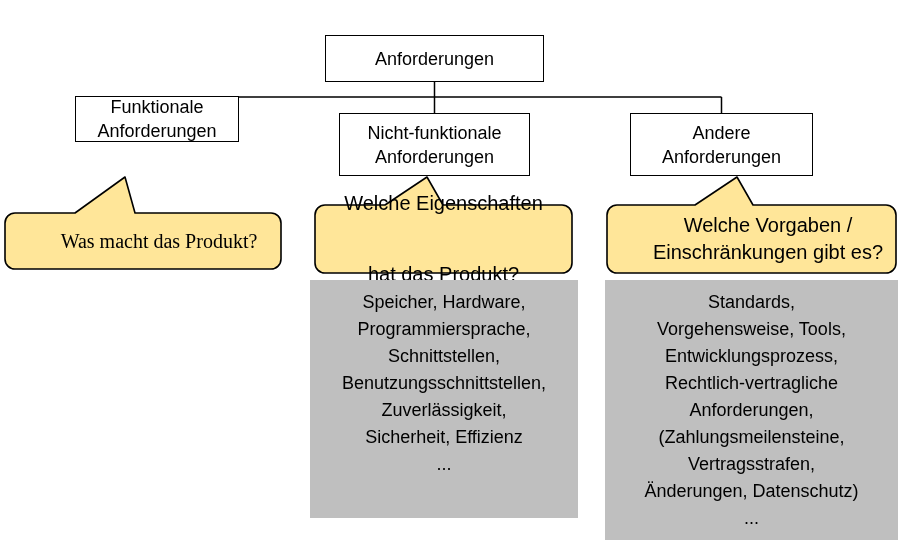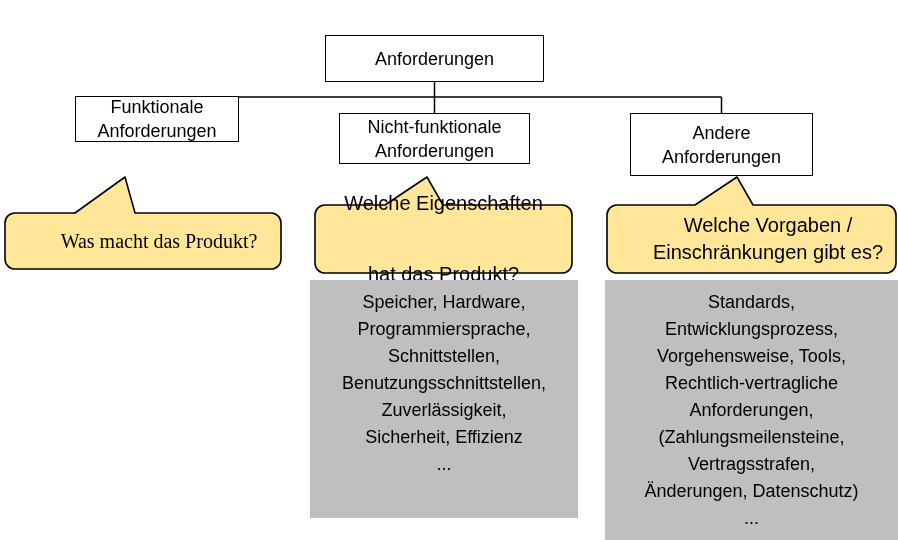--- a/index.html
+++ b/index.html
@@ -39,21 +39,21 @@
     display: flex;
     flex-direction: column;
     align-items: center;
     justify-content: center;
     text-align: center;
     font-size: 18px;
     line-height: 24px;
   }
   .node-root   { left: 325px; top: 27px;  width: 219px; height: 47px; }
   .node-c1     { left: 75px;  top: 88px; width: 164px; height: 46px; }
-  .node-c2     { left: 339px; top: 105px; width: 191px; height: 51px; }
+  .node-c2     { left: 339px; top: 105px; width: 191px; height: 63px; }
   .node-c3     { left: 630px; top: 105px; width: 183px; height: 63px; }
   .callout-text {
     position: absolute;
     z-index: 2;
     display: flex;
     flex-direction: column;
     align-items: center;
     justify-content: center;
     text-align: center;
     font-size: 20px;
@@ -124,22 +124,22 @@
       <div>Programmiersprache,</div>
       <div>Schnittstellen,</div>
       <div>Benutzungsschnittstellen,</div>
       <div>Zuverlässigkeit,</div>
       <div>Sicherheit, Effizienz</div>
       <div>...</div>
     </div>
 
   <div class="detail d2">
       <div>Standards,</div>
+      <div>Vorgehensweise, Tools,</div>
       <div>Entwicklungsprozess,</div>
-      <div>Vorgehensweise, Tools,</div>
       <div>Rechtlich-vertragliche</div>
       <div>Anforderungen,</div>
       <div>(Zahlungsmeilensteine,</div>
       <div>Vertragsstrafen,</div>
       <div>Änderungen, Datenschutz)</div>
       <div>...</div>
     </div>
 
 </div>
 

